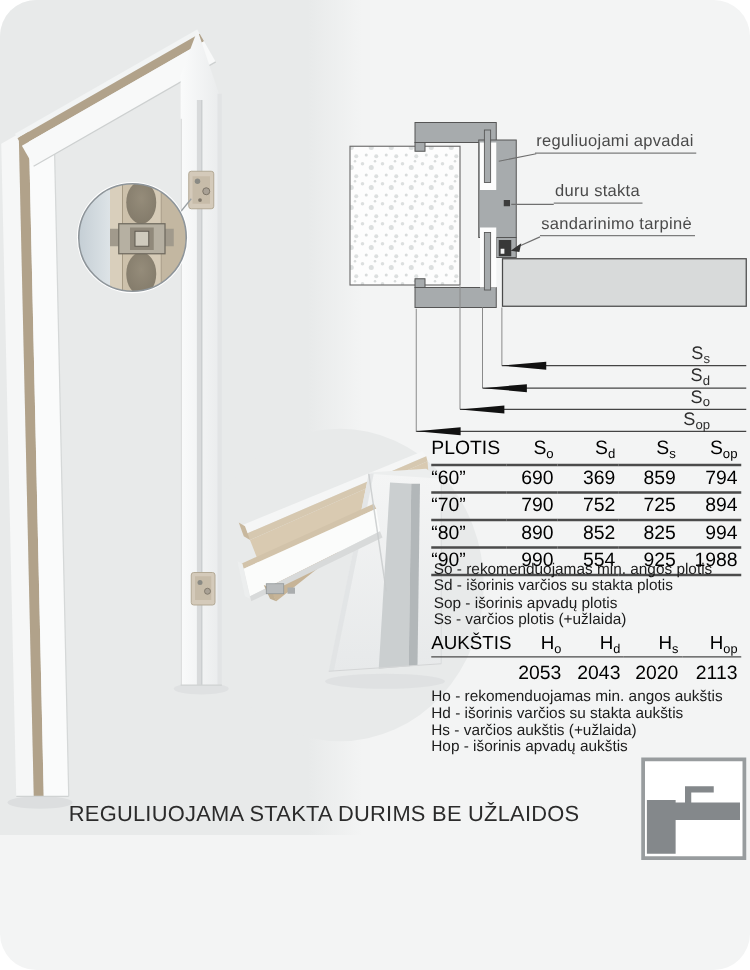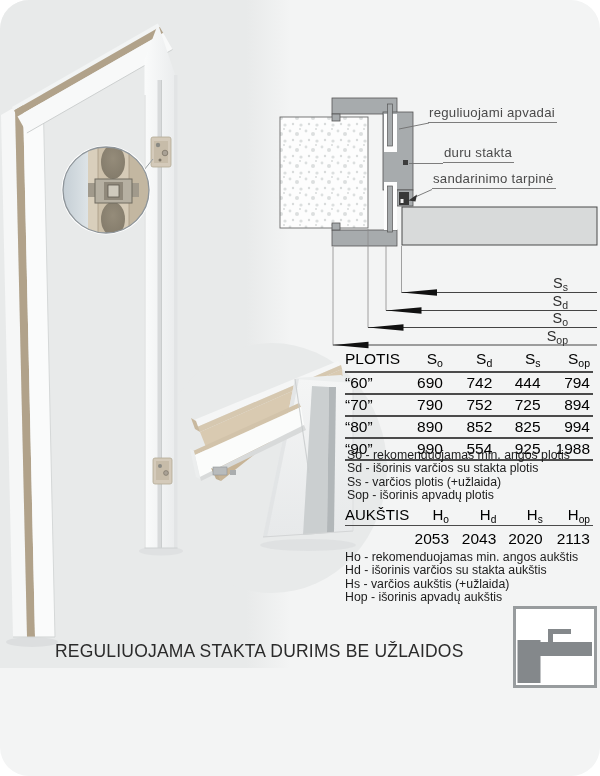--- a/index.html
+++ b/index.html
@@ -255,22 +255,22 @@
         <tr>
       <th class="c-lab">PLOTIS</th>
       <th class="c-num"><span>S</span><span class="dsub">o</span></th>
       <th class="c-num"><span>S</span><span class="dsub">d</span></th>
       <th class="c-num"><span>S</span><span class="dsub">s</span></th>
       <th class="c-num"><span>S</span><span class="dsub">op</span></th>
     </tr>
     <tr>
       <td class="c-lab">“60”</td>
       <td class="c-num">690</td>
-      <td class="c-num">742</td>
-      <td class="c-num">444</td>
+      <td class="c-num">369</td>
+      <td class="c-num">859</td>
       <td class="c-num">794</td>
     </tr>
     <tr>
       <td class="c-lab">“70”</td>
       <td class="c-num">790</td>
       <td class="c-num">752</td>
       <td class="c-num">725</td>
       <td class="c-num">894</td>
     </tr>
     <tr>
@@ -286,22 +286,22 @@
       <td class="c-num">554</td>
       <td class="c-num">925</td>
       <td class="c-num">1988</td>
     </tr>
   </tbody>
     </table>
 
   <div class="legend" style="left:347px;top:449px">
     <div>So - rekomenduojamas min. angos plotis</div>
     <div>Sd - išorinis varčios su stakta plotis</div>
+    <div>Sop - išorinis apvadų plotis</div>
     <div>Ss - varčios plotis (+užlaida)</div>
-    <div>Sop - išorinis apvadų plotis</div>
   </div>
 
   <table class="spec aux" style="top:504px">
     <colgroup>
         <col style="width:57px">
         <col style="width:40px">
         <col style="width:48px">
         <col style="width:47px">
         <col style="width:48px">
       </colgroup>

